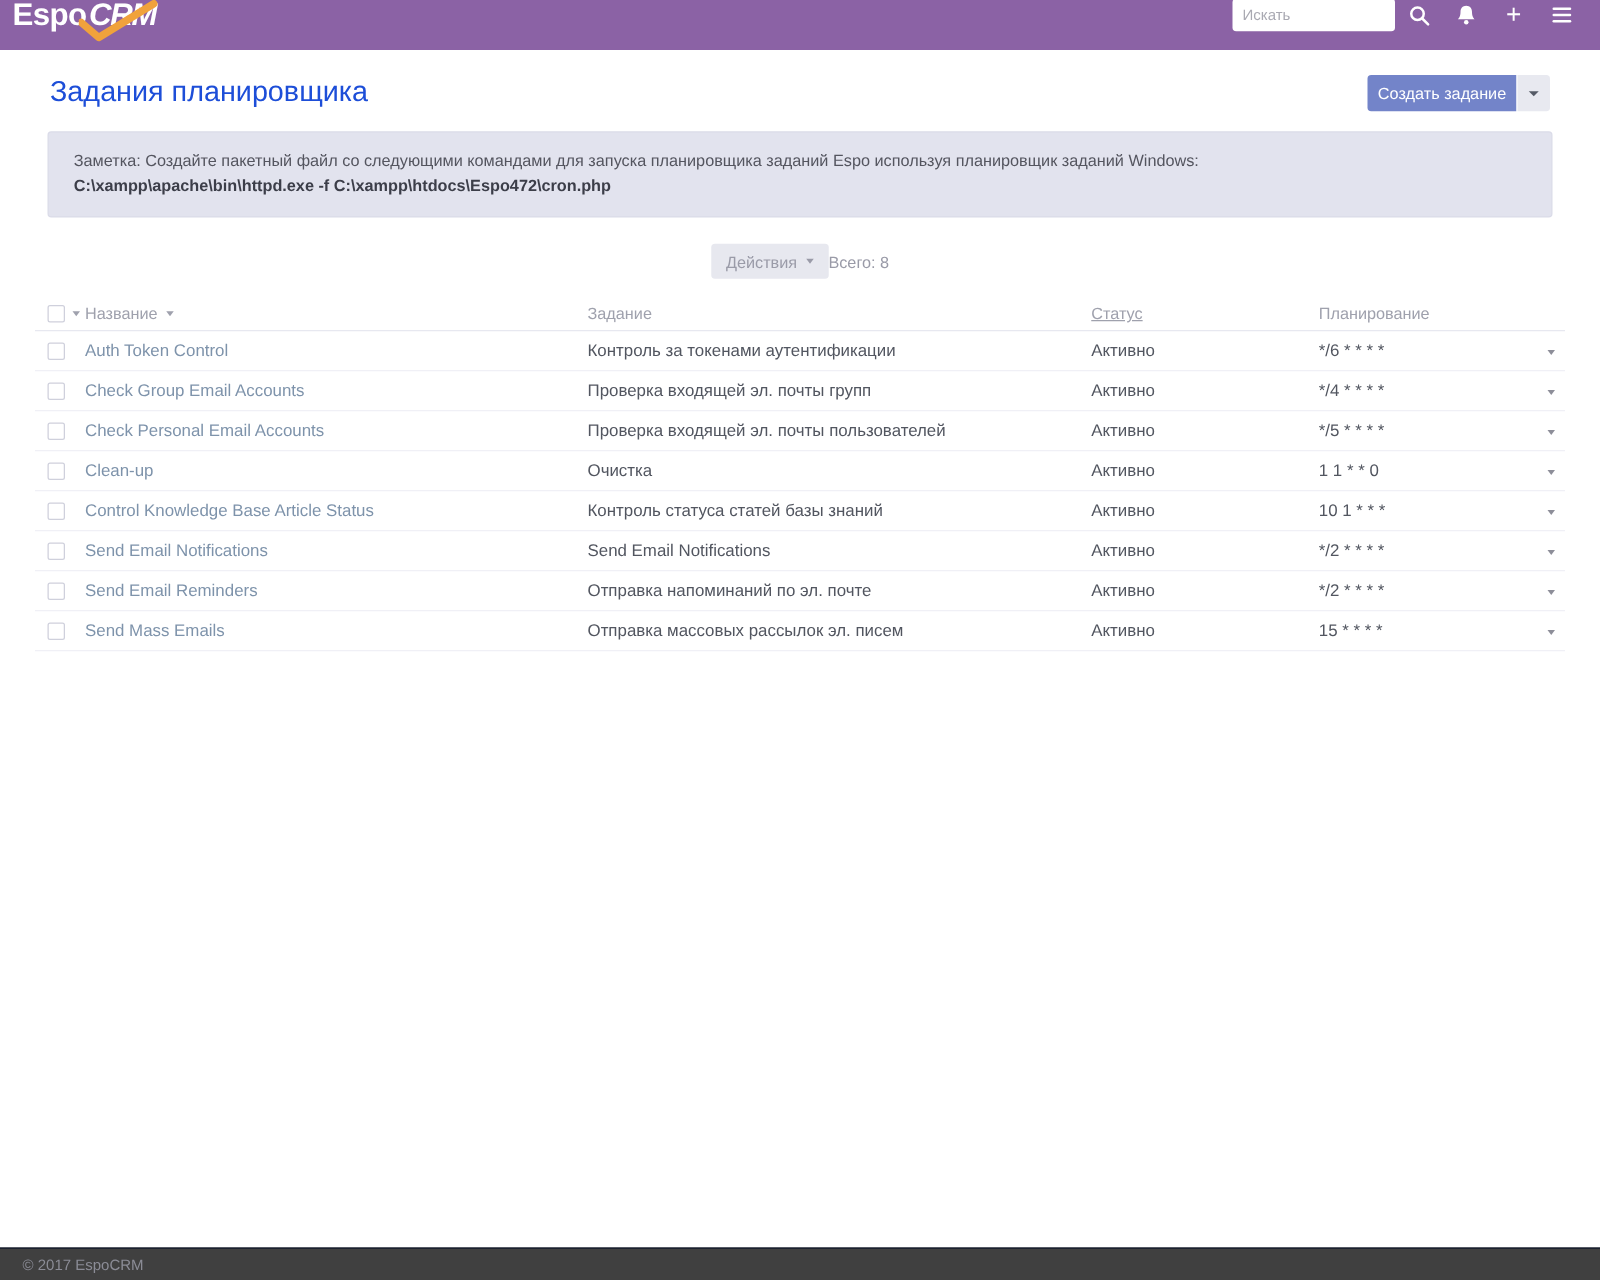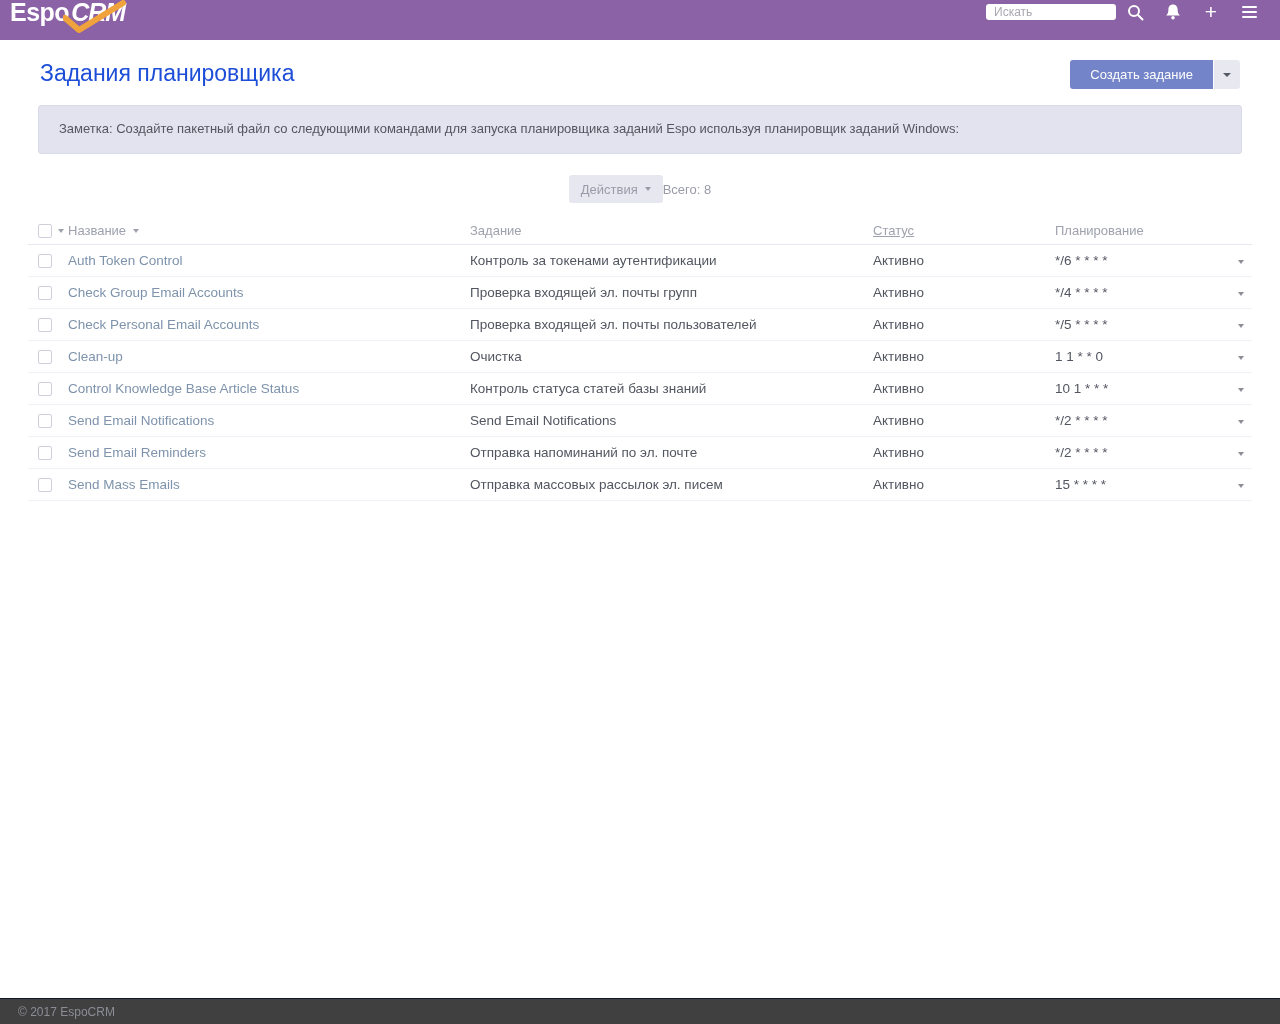--- a/index.html
+++ b/index.html
@@ -8,38 +8,38 @@
   
   .navbar { height:40px; background:#8b62a5; display:flex; align-items:center; padding:0 12px 16px 10px; }
   .logo { display:flex; align-items:center; margin-right:26px; position:relative; cursor:pointer; }
   .logo-espo { color:#fff; font-size:25px; font-weight:700; letter-spacing:-0.5px; }
   .logo-crm-wrap { position:relative; margin-left:2px; }
   .logo-crm { color:#fff; font-size:25px; font-weight:700; font-style:italic; letter-spacing:-1px; position:relative; z-index:1; }
   .logo-swoosh { position:absolute; left:-8px; top:2px; z-index:2; pointer-events:none; }
   .nav-items { display:flex; align-items:center; height:40px; }
   .nav-item { color:#f2eaf7; font-size:13px; padding:0 15px; height:40px; display:flex; align-items:center; cursor:pointer; white-space:nowrap; }
   .navbar-right { margin-left:auto; display:flex; align-items:center; }
-  .search-box { width:130px; height:16px; border:none; border-radius:3px; background:#fff; font-size:12px; padding:0 8px; color:#555; outline:none; }
+  .search-box { width:130px; height:26px; border:none; border-radius:3px; background:#fff; font-size:12px; padding:0 8px; color:#555; outline:none; }
   .search-box::placeholder { color:#a9a9b2; }
   .nav-icon { width:38px; height:40px; display:flex; align-items:center; justify-content:center; cursor:pointer; }
   .plus-glyph { color:#fff; font-size:21px; font-weight:400; line-height:1; margin-top:-2px; }
   .burger { display:flex; flex-direction:column; gap:3px; }
   .burger span { display:block; width:15px; height:2px; background:#fff; border-radius:1px; }
 
   
   .caret { display:inline-block; width:0; height:0; border-left:4px solid transparent; border-right:4px solid transparent; border-top:4px solid currentColor; vertical-align:middle; }
   .caret.sm { border-left-width:3.5px; border-right-width:3.5px; border-top-width:4px; }
 
   
   .main { padding:14px 28px 0 28px; background:#fff; height:958px; }
 
   .page-head { display:flex; align-items:flex-start; justify-content:space-between; padding:4px 12px 0 12px; }
   .page-title { font-size:23px; font-weight:400; color:#1d4ed8; margin-top:2px; }
   .btn-group { display:flex; margin-top:2px; }
-  .btn-create { background:#7384c9; color:#fff; border:none; font-size:13px; padding:0 20px; height:29px; border-radius:3px 0 0 3px; cursor:pointer; font-family:inherit; }
+  .btn-create { background:#7384c9; color:#fff; border:none; font-size:13px; padding:0 8px; height:29px; border-radius:3px 0 0 3px; cursor:pointer; font-family:inherit; }
   .btn-create-toggle { background:#e8e9f0; border:none; width:26px; height:29px; border-radius:0 3px 3px 0; margin-left:1px; cursor:pointer; color:#555a66; display:flex; align-items:center; justify-content:center; }
 
   .note-box { background:#e2e3ee; border:1px solid #dadbe8; border-radius:3px; margin:16px 10px 0 10px; padding:13px 20px 14px 20px; font-size:13px; color:#54555f; line-height:1.55; }
   .note-path { font-weight:700; color:#3c3e49; }
 
   .list-toolbar { display:flex; align-items:center; justify-content:center; margin:21px 10px 14px 10px; }
   .btn-actions { background:#e7e8ef; border:none; color:#9a9ba8; font-size:13px; height:28px; padding:0 12px; border-radius:3px; cursor:pointer; font-family:inherit; display:flex; align-items:center; gap:7px; }
   .total-count { font-size:13px; color:#9a9ba8; }
 
   
@@ -108,20 +108,21 @@
     <div class="btn-group">
       <button class="btn-create">Создать задание</button>
       <button class="btn-create-toggle">
         <span class="caret"></span>
       </button>
     </div>
   </div>
 
   <div class="note-box">
     <div>Заметка: Создайте пакетный файл со следующими командами для запуска планировщика заданий Espo используя планировщик заданий Windows:</div>
+    <div class="note-path">C:\xampp\apache\bin\httpd.exe -f C:\xampp\htdocs\Espo472\cron.php</div>
   </div>
 
   <div class="list-toolbar">
     <button class="btn-actions">
       <span>Действия</span>
       <span class="caret sm"></span>
     </button>
     <span class="total-count">Всего: 8</span>
   </div>
 

